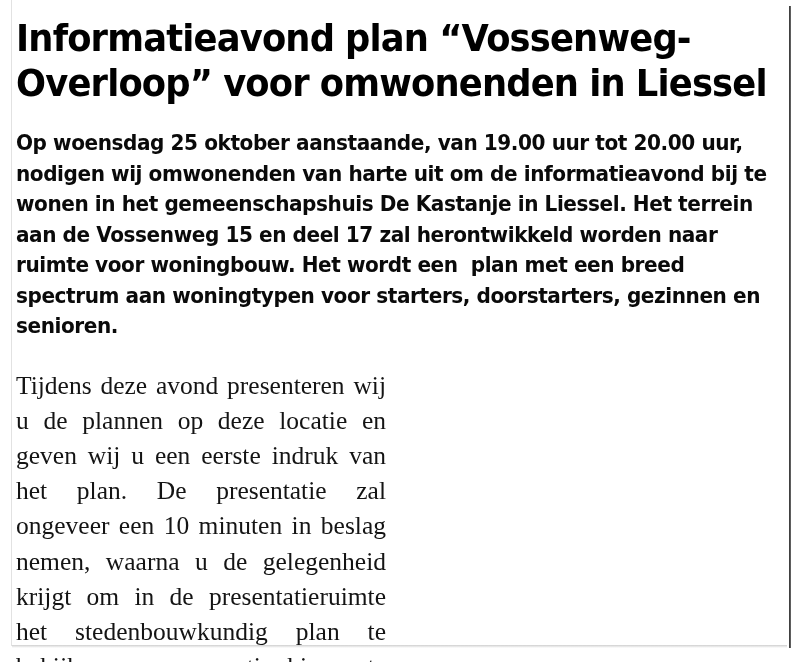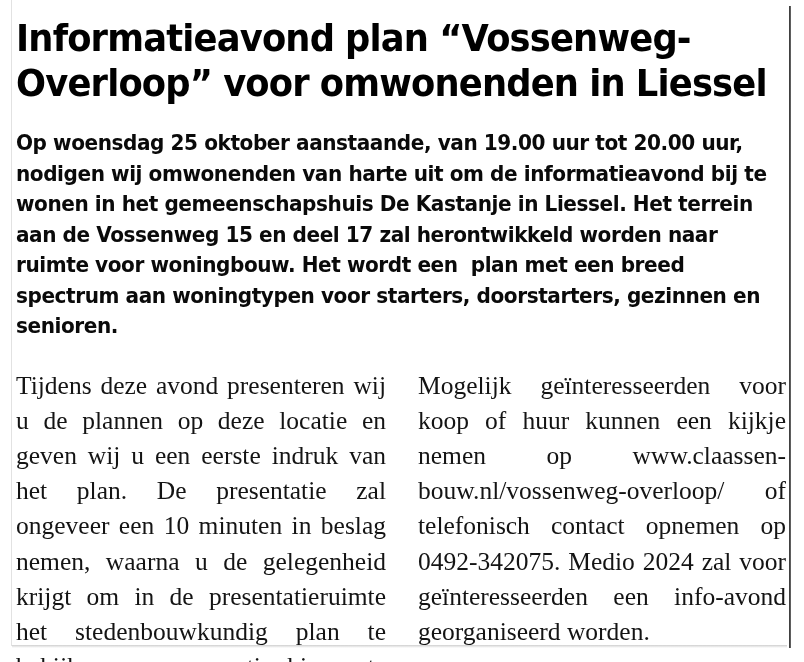--- a/index.html
+++ b/index.html
@@ -140,19 +140,16 @@
   <div class="content">
 
     <h1 class="headline">Informatieavond plan “Vossenweg-Overloop” voor omwonenden in Liessel</h1>
 
     <p class="lead">Op woensdag 25 oktober aanstaande, van 19.00 uur tot 20.00 uur, nodigen wij omwonenden van harte uit om de informatieavond bij te wonen in het gemeenschapshuis De Kastanje in Liessel. Het terrein aan de Vossenweg 15 en deel 17 zal herontwikkeld worden naar ruimte voor woningbouw. Het wordt een  plan met een breed spectrum aan woningtypen voor starters, doorstarters, gezinnen en senioren.</p>
 
     <div class="columns">
       <div class="col col-left">
         <p>Tijdens deze avond presenteren wij u de plannen op deze locatie en geven wij u een eerste indruk van het plan. De presentatie zal ongeveer een 10 minuten in beslag nemen, waarna u de gelegenheid krijgt om in de presentatieruimte het stedenbouwkundig plan te bekijken en uw reactie hierop te geven. Wij staan u graag te woord!</p>
       </div>
-      <div class="col col-right">
-        <p>Mogelijk geïnteresseerden voor koop of huur kunnen een kijkje nemen op www.claassen-bouw.nl/vossenweg-overloop/ of telefonisch contact opnemen op 0492-342075. Medio 2024 zal voor geïnteresseerden een info-avond georganiseerd worden.</p>
-      </div>
     </div>
 
   </div>
 </div>
 
 </body></html>

